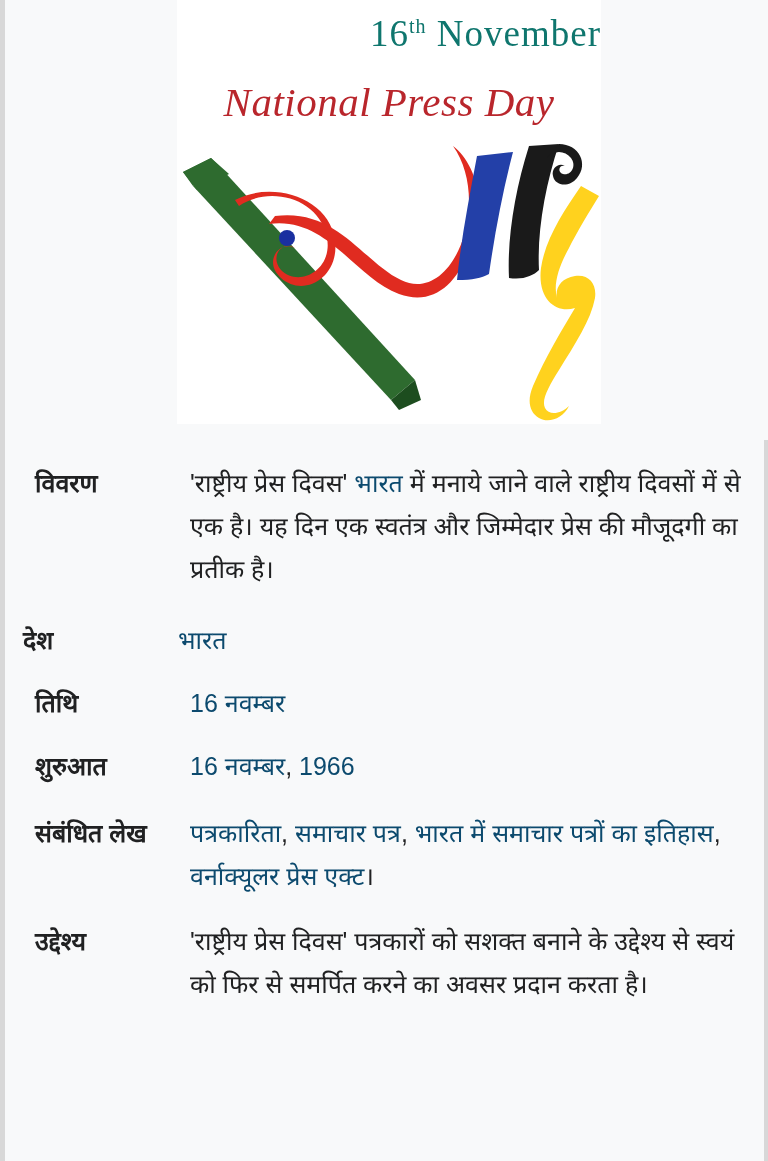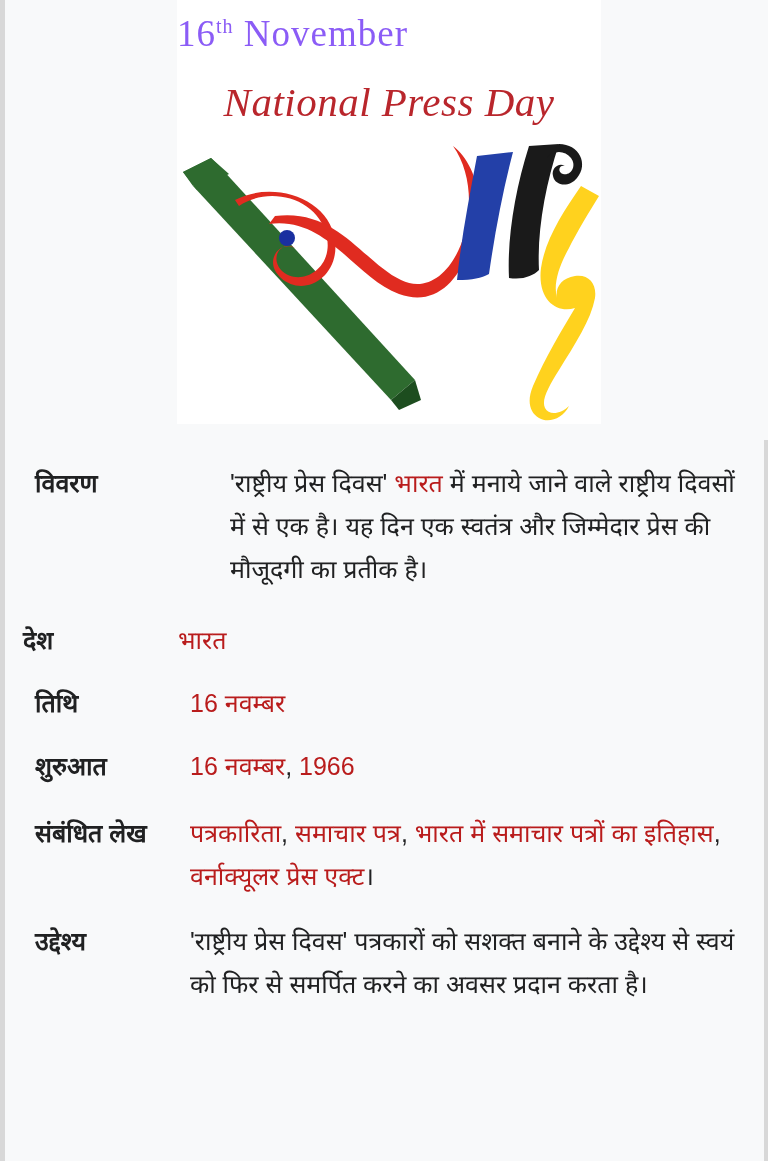--- a/index.html
+++ b/index.html
@@ -39,24 +39,24 @@
     width: 424px;
     height: 424px;
     background: #ffffff;
     overflow: hidden;
   }
   .poster-date {
     position: absolute;
     top: 12px;
     left: 0;
     width: 100%;
-    text-align: left;
+    text-align: right;
     font-family: "Liberation Serif", "DejaVu Serif", serif;
     font-size: 37px;
-    color: #8b5cf6;
+    color: #0f766e;
     letter-spacing: 1px;
   }
   .poster-date sup {
     font-size: 20px;
     vertical-align: super;
   }
   .poster-title {
     position: absolute;
     top: 78px;
     left: 0;
@@ -97,31 +97,31 @@
     padding-top: 4px;
   }
   .row-value {
     flex: 1 1 auto;
     font-family: "Liberation Sans", "DejaVu Sans", sans-serif;
     font-size: 25px;
     color: #202122;
     line-height: 43px;
     padding-top: 2px;
   }
-  .row-desc  { margin-top: 20px; gap: 40px; }
+  .row-desc  { margin-top: 20px; }
   .row-country { margin-top: 26px; padding-left: 18px; }
   .row-date  { margin-top: 18px; }
   .row-start { margin-top: 18px; }
   .row-purpose { margin-top: 20px; }
   .row-related { margin-top: 22px; }
 
   .row-related .row-label { line-height: 38px; }
 
   a.wikilink {
-    color: #b91c1c;
+    color: #0c4a6e;
     text-decoration: none;
   }
 </style>
 </head>
 <body>
 
 <div class="infobox">
 
   <div class="image-wrap">
     <div class="poster">

